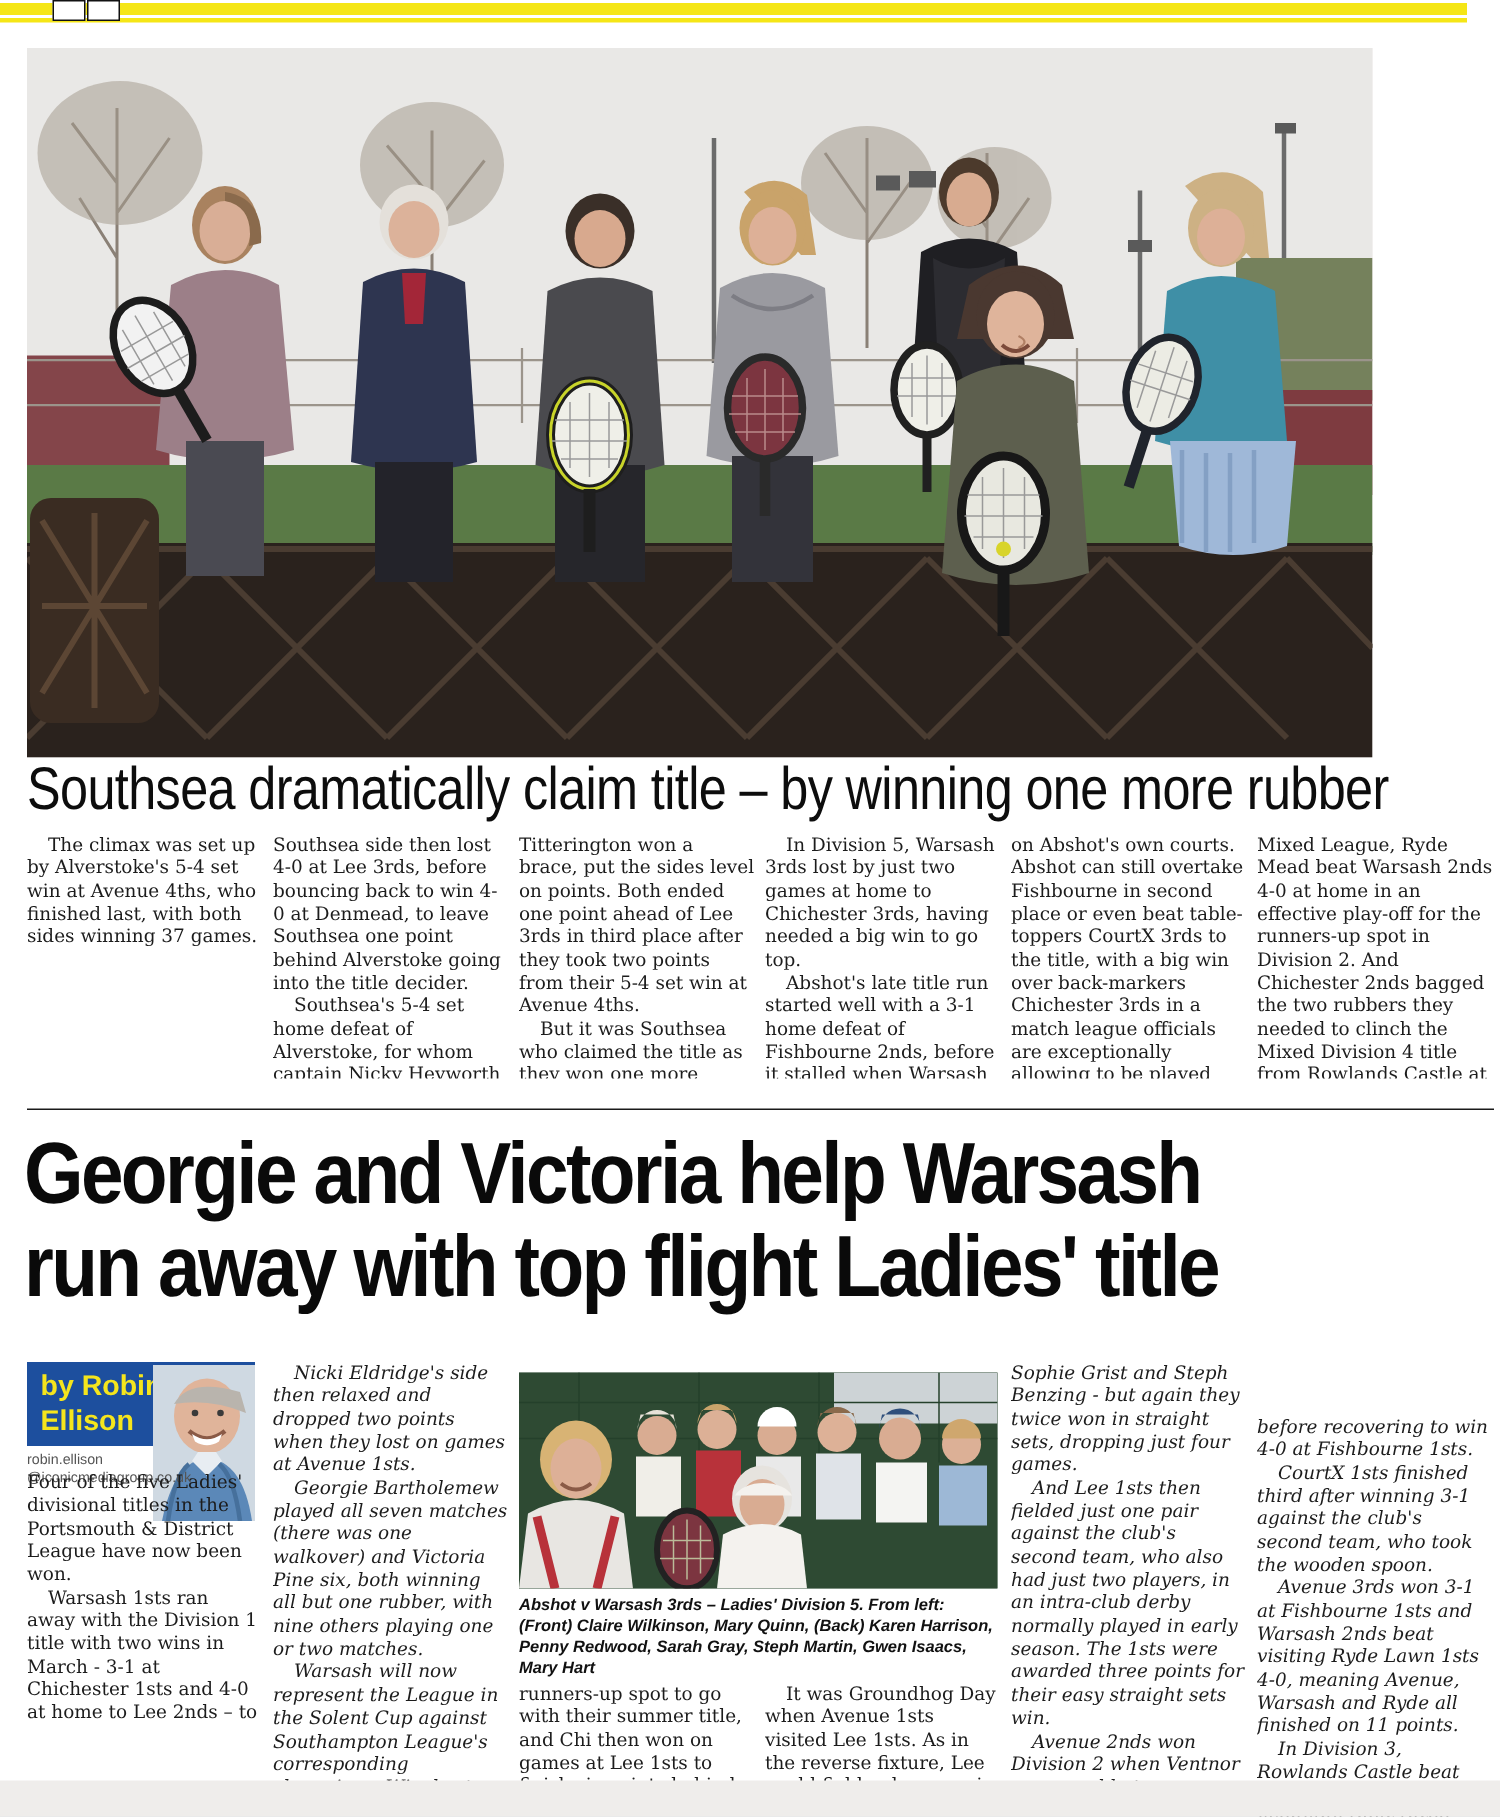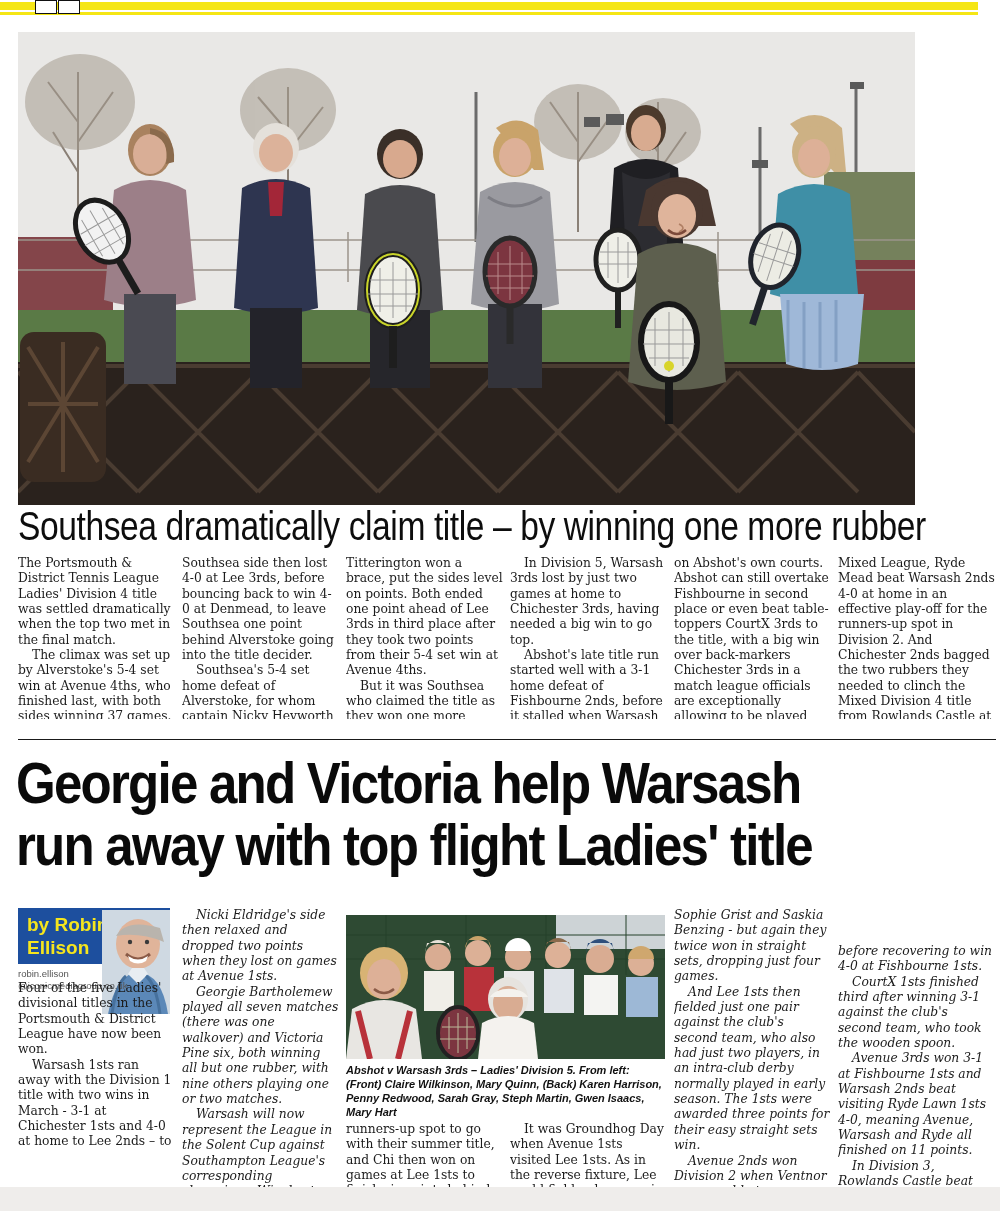--- a/index.html
+++ b/index.html
@@ -203,21 +203,20 @@
       </g>
     </svg>
   </div>
 
 
   <div class="h1wrap">
     <span class="h1text">Southsea dramatically claim title – by winning one more rubber</span>
   </div>
 
   <div class="col a1col" style="left:18px;">
-      <p>The Portsmouth &amp; District Tennis League Ladies' Division 4 title was settled dramatically when the top two met in the final match.</p>
       <p class="ind">The climax was set up by Alverstoke's 5-4 set win at Avenue 4ths, who finished last, with both sides winning 37 games.</p>
     </div>
   <div class="col a1col" style="left:182px;">
       <p>Southsea side then lost 4-0 at Lee 3rds, before bouncing back to win 4-0 at Denmead, to leave Southsea one point behind Alverstoke going into the title decider.</p>
       <p class="ind">Southsea's 5-4 set home defeat of Alverstoke, for whom captain Nicky Heyworth and Laura</p>
     </div>
   <div class="col a1col" style="left:346px;">
       <p>Titterington won a brace, put the sides level on points. Both ended one point ahead of Lee 3rds in third place after they took two points from their 5-4 set win at Avenue 4ths.</p>
       <p class="ind">But it was Southsea who claimed the title as they won one more rubber over the season.</p>
     </div>
@@ -330,21 +329,21 @@
   <div class="midcap">Abshot v Warsash 3rds – Ladies' Division 5. From left: (Front) Claire Wilkinson, Mary Quinn, (Back) Karen Harrison, Penny Redwood, Sarah Gray, Steph Martin, Gwen Isaacs, Mary Hart</div>
 
   <div class="col midcol" style="left:346px;">
       <p>runners-up spot to go with their summer title, and Chi then won on games at Lee 1sts to finish six points behind the champions.</p>
     </div>
   <div class="col midcol" style="left:510px;">
       <p class="ind">It was Groundhog Day when Avenue 1sts visited Lee 1sts. As in the reverse fixture, Lee could field only one pair – again</p>
     </div>
 
   <div class="col a2top" style="left:674px;">
-      <p>Sophie Grist and Saskia Benzing - but again they twice won in straight sets, dropping just four games.</p>
+      <p>Sophie Grist and Steph Benzing - but again they twice won in straight sets, dropping just four games.</p>
       <p class="ind">And Lee 1sts then fielded just one pair against the club's second team, who also had just two players, in an intra-club derby normally played in early season. The 1sts were awarded three points for their easy straight sets win.</p>
       <p class="ind">Avenue 2nds won Division 2 when Ventnor were unable to score two away wins to overtake them.</p>
     </div>
   <div class="col a2top" style="left:838px;margin-top:36px;">
       <p>before recovering to win 4-0 at Fishbourne 1sts.</p>
       <p class="ind">CourtX 1sts finished third after winning 3-1 against the club's second team, who took the wooden spoon.</p>
       <p class="ind">Avenue 3rds won 3-1 at Fishbourne 1sts and Warsash 2nds beat visiting Ryde Lawn 1sts 4-0, meaning Avenue, Warsash and Ryde all finished on 11 points.</p>
       <p class="ind">In Division 3, Rowlands Castle beat Steep by just two games, avenging their three-game loss in the reverse fixture, to finish one point above their visitors.</p>
     </div>
 

